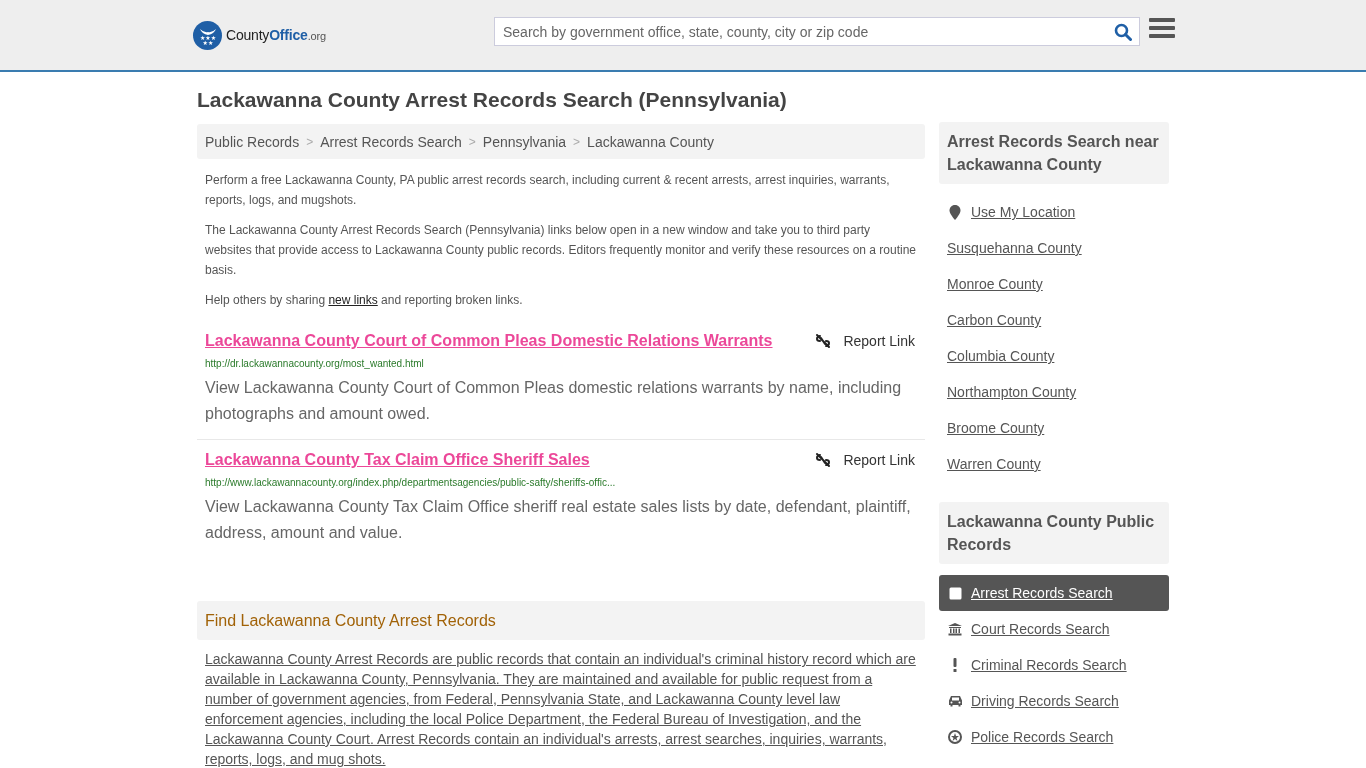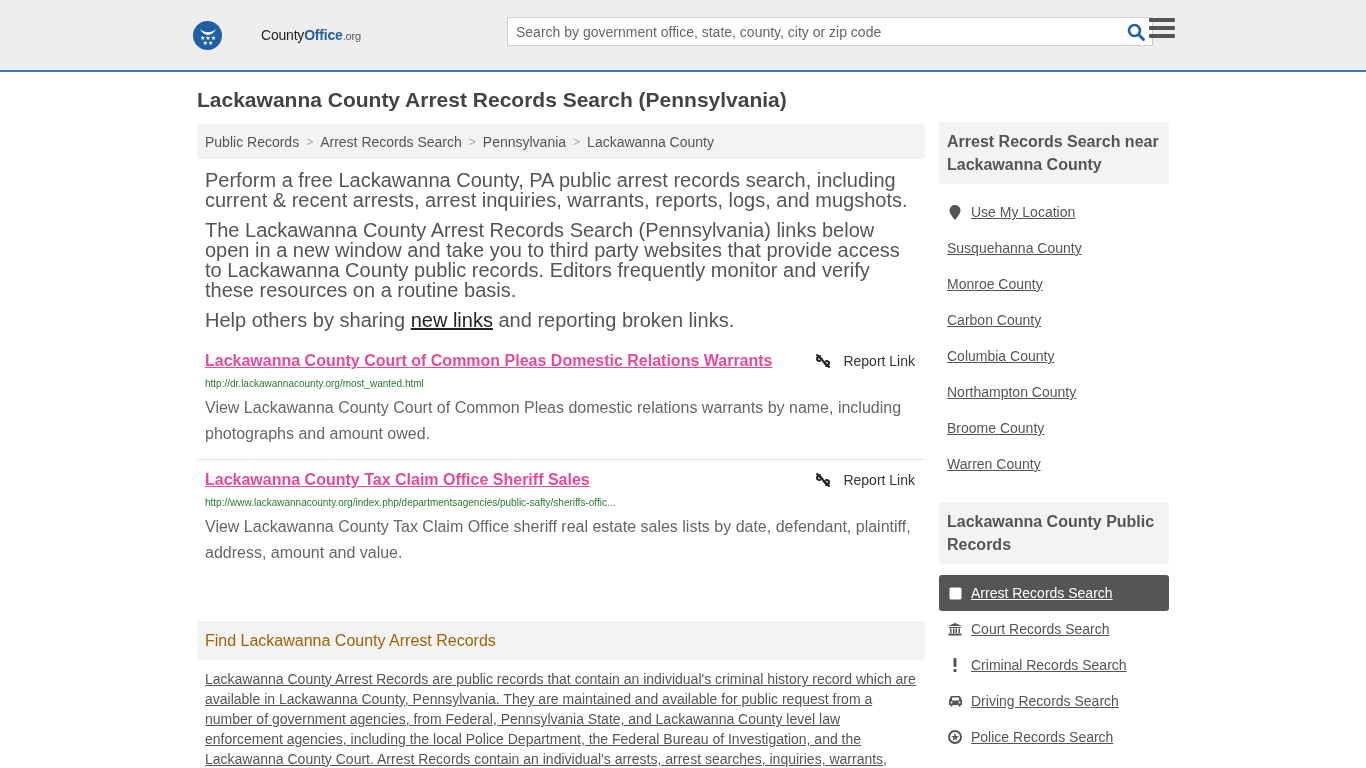--- a/index.html
+++ b/index.html
@@ -2,40 +2,40 @@
 <html><head>
 <meta charset="utf-8">
 <style>
   * { box-sizing: border-box; margin: 0; padding: 0; }
   html, body { width: 1366px; height: 768px; overflow: hidden; background: #fff; }
   body { font-family: "Liberation Sans", sans-serif; color: #555; font-size: 14px; }
   a { color: inherit; }
 
   .header { position: absolute; left: 0; top: 0; width: 1366px; height: 72px; background: #eeeeee; border-bottom: 2px solid #3a7cb0; }
   .header .inner { position: absolute; left: 193px; top: 0; width: 984px; height: 70px; }
-  .logo { position: absolute; left: 0; top: 20px; height: 30px; display: flex; align-items: center; text-decoration: none; gap: 35px; }
+  .logo { position: absolute; left: 0; top: 20px; height: 30px; display: flex; align-items: center; text-decoration: none; }
   .logo-badge { width: 29px; height: 29px; border-radius: 50%; background: #1f5fa6; display: flex; align-items: center; justify-content: center; color: #fff; font-size: 9px; line-height: 8px; text-align: center; }
   .logo-text { margin-left: 4px; font-size: 14px; color: #222; letter-spacing: -0.2px; }
   .logo-text .office { color: #1f5fa6; font-weight: bold; }
   .logo-text .org { color: #555; font-size: 11px; }
 
-  .search { position: absolute; left: 314px; top: 17px; width: 646px; height: 29px; background: #fff; border: 1px solid #ccd; display: flex; align-items: center; }
+  .search { position: absolute; left: 301px; top: 17px; width: 646px; height: 29px; background: #fff; border: 1px solid #ccd; display: flex; align-items: center; }
   .search input { flex: 1; border: 0; outline: 0; height: 27px; padding-left: 8px; font-family: "Liberation Sans", sans-serif; font-size: 14px; color: #444; background: transparent; }
   .search input::placeholder { color: #666; }
   .search-btn { width: 32px; height: 27px; display: flex; align-items: center; justify-content: center; cursor: pointer; }
   .menu-btn { position: absolute; left: 956px; top: 18px; width: 26px; height: 24px; cursor: pointer; }
   .menu-btn span { display: block; height: 4px; background: #555; margin-bottom: 4px; border-radius: 1px; }
 
   .page-title { position: absolute; left: 197px; top: 88px; font-size: 21px; font-weight: bold; color: #444; }
 
   .main { position: absolute; left: 197px; top: 124px; width: 728px; }
   .breadcrumb { background: #f3f3f3; border-radius: 3px; height: 35px; padding: 0 8px; display: flex; align-items: center; font-size: 14px; color: #555; }
   .breadcrumb .sep { color: #aaa; margin: 0 7px; font-size: 12px; }
   .breadcrumb a { text-decoration: none; color: #555; }
-  .intro p { padding: 0 8px; line-height: 20px; margin-top: 10px; font-size: 20px; color: #555; }
+  .intro p { padding: 0 8px; line-height: 20px; margin-top: 10px; font-size: 12px; color: #555; }
   .intro p:first-child { margin-top: 11px; }
   .intro a { color: #222; text-decoration: underline; }
 
   .result { padding: 10px 8px 12px; border-bottom: 1px solid #e8e8e8; position: relative; }
   .result:last-of-type { border-bottom: 0; }
   .result-title { font-size: 16px; font-weight: bold; color: #ec4899; text-decoration: underline; display: inline-block; line-height: 20px; }
   .report { position: absolute; right: 10px; top: 10px; display: flex; align-items: center; font-size: 14px; color: #333; cursor: pointer; line-height: 20px; }
   .report svg { margin-right: 12px; }
   .result-url { color: #2a7a2a; font-size: 10px; margin-top: 4px; line-height: 18px; white-space: nowrap; overflow: hidden; text-overflow: ellipsis; width: 580px; }
   .result-desc { font-size: 16px; line-height: 26px; color: #666; margin-top: 2px; }

